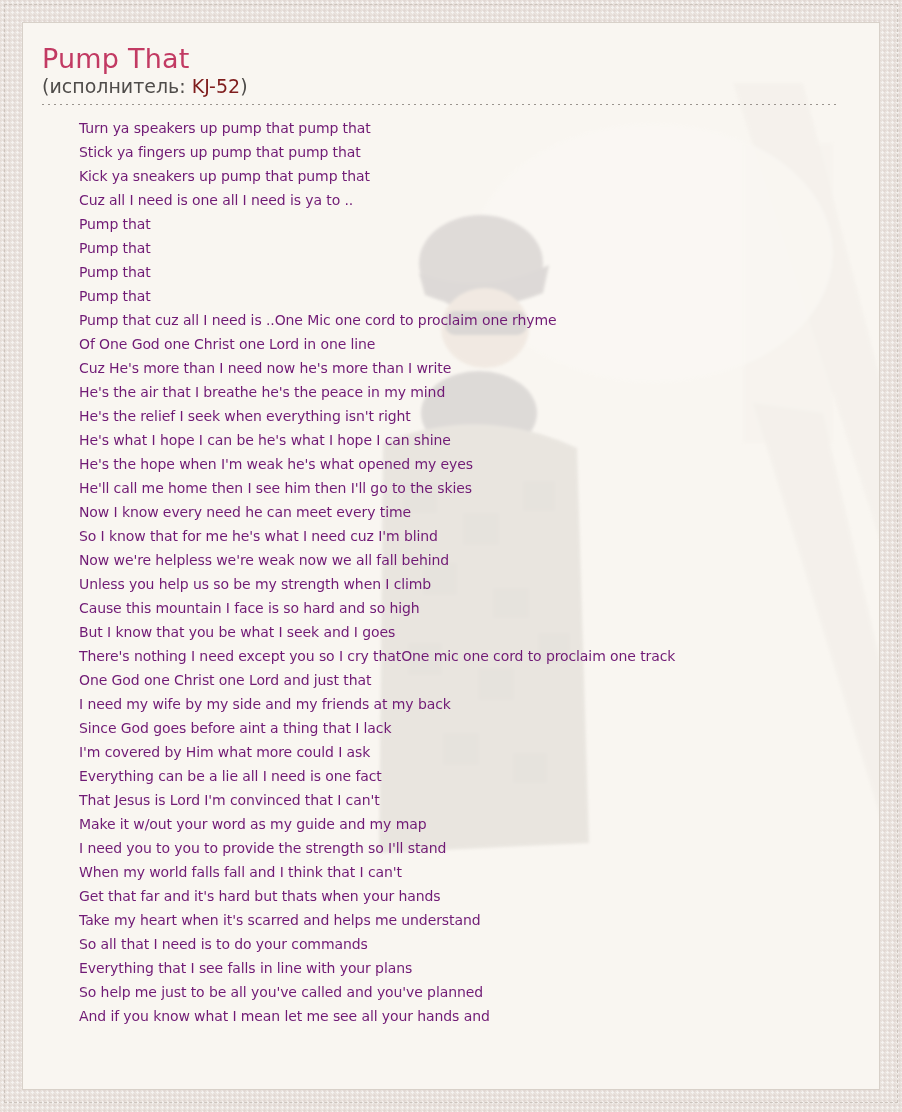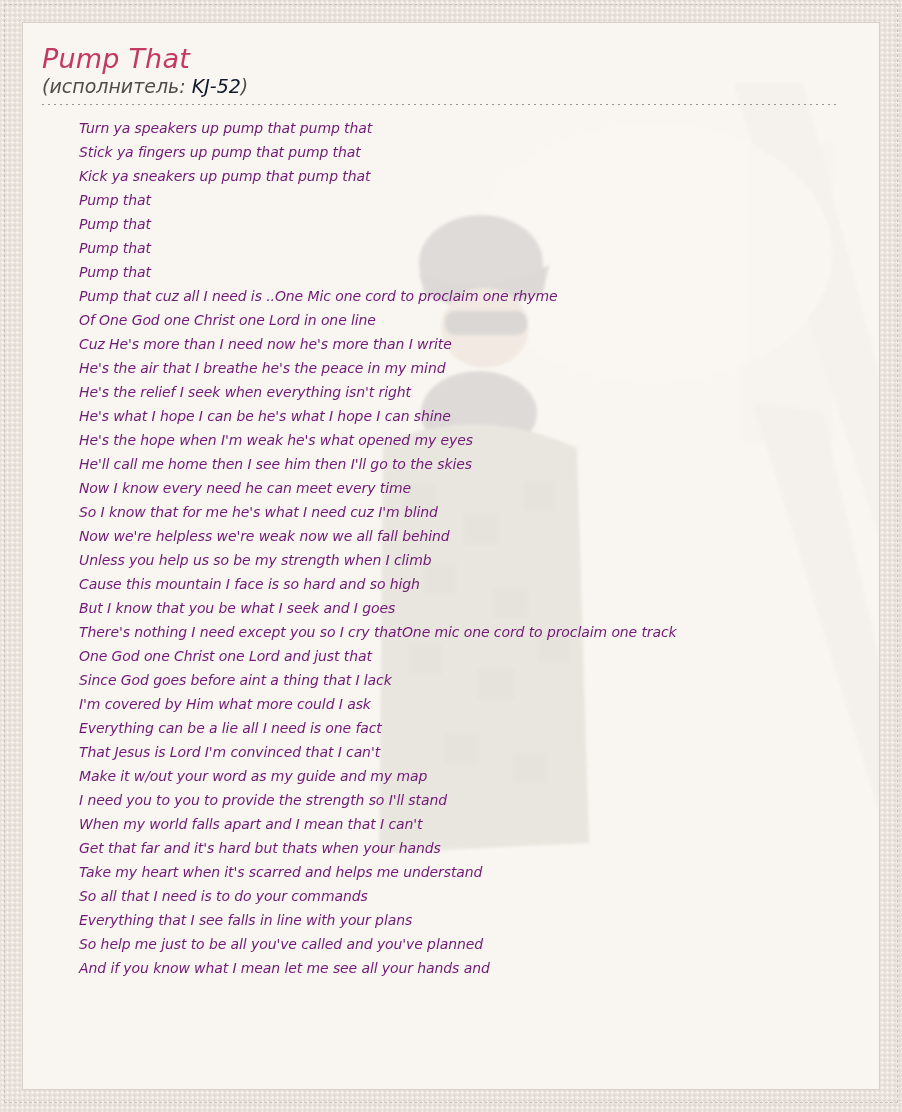--- a/index.html
+++ b/index.html
@@ -38,38 +38,37 @@
     position: absolute;
     left: 330px; top: 60px;
     width: 560px; height: 1010px;
     opacity: 0.14;
     filter: blur(1.5px);
     pointer-events: none;
   }
   .panel-inner {
     position: relative;
     padding: 20px 26px 0 19px;
-    font-style: italic;
   }
   h1.song-title {
     margin: 0 0 2px 0;
     font-size: 27px;
     font-weight: normal;
     letter-spacing: 0.2px;
     color: #c23a63;
     line-height: 1.15;
   }
   .artist-line {
     font-size: 19px;
     color: #4f4c4a;
     line-height: 1.1;
     padding-bottom: 7px;
   }
   .artist-link {
-    color: #0f172a;
+    color: #7f1d1d;
     text-decoration: none;
     cursor: pointer;
   }
   .dotted-separator {
     height: 1px;
     margin-right: 16px;
     background-image: repeating-linear-gradient(to right, #9a948e 0 2px, transparent 2px 6px);
   }
   .lyrics {
     margin-top: 11px;
@@ -122,47 +121,49 @@
     <h1 class="song-title">Pump That</h1>
 
     <div class="artist-line"><span>(исполнитель: </span><a class="artist-link">KJ-52</a><span>)</span></div>
 
     <div class="dotted-separator"></div>
 
     <div class="lyrics">
         <div class="lyric-line">Turn ya speakers up pump that pump that</div>
         <div class="lyric-line">Stick ya fingers up pump that pump that</div>
         <div class="lyric-line">Kick ya sneakers up pump that pump that</div>
+        <div class="lyric-line">Cuz all I need is one all I need is ya to ..</div>
         <div class="lyric-line">Pump that</div>
         <div class="lyric-line">Pump that</div>
         <div class="lyric-line">Pump that</div>
         <div class="lyric-line">Pump that</div>
         <div class="lyric-line">Pump that cuz all I need is ..One Mic one cord to proclaim one rhyme</div>
         <div class="lyric-line">Of One God one Christ one Lord in one line</div>
         <div class="lyric-line">Cuz He's more than I need now he's more than I write</div>
         <div class="lyric-line">He's the air that I breathe he's the peace in my mind</div>
         <div class="lyric-line">He's the relief I seek when everything isn't right</div>
         <div class="lyric-line">He's what I hope I can be he's what I hope I can shine</div>
         <div class="lyric-line">He's the hope when I'm weak he's what opened my eyes</div>
         <div class="lyric-line">He'll call me home then I see him then I'll go to the skies</div>
         <div class="lyric-line">Now I know every need he can meet every time</div>
         <div class="lyric-line">So I know that for me he's what I need cuz I'm blind</div>
         <div class="lyric-line">Now we're helpless we're weak now we all fall behind</div>
         <div class="lyric-line">Unless you help us so be my strength when I climb</div>
         <div class="lyric-line">Cause this mountain I face is so hard and so high</div>
         <div class="lyric-line">But I know that you be what I seek and I goes</div>
         <div class="lyric-line">There's nothing I need except you so I cry thatOne mic one cord to proclaim one track</div>
         <div class="lyric-line">One God one Christ one Lord and just that</div>
+        <div class="lyric-line">I need my wife by my side and my friends at my back</div>
         <div class="lyric-line">Since God goes before aint a thing that I lack</div>
         <div class="lyric-line">I'm covered by Him what more could I ask</div>
         <div class="lyric-line">Everything can be a lie all I need is one fact</div>
         <div class="lyric-line">That Jesus is Lord I'm convinced that I can't</div>
         <div class="lyric-line">Make it w/out your word as my guide and my map</div>
         <div class="lyric-line">I need you to you to provide the strength so I'll stand</div>
-        <div class="lyric-line">When my world falls apart and I mean that I can't</div>
+        <div class="lyric-line">When my world falls fall and I think that I can't</div>
         <div class="lyric-line">Get that far and it's hard but thats when your hands</div>
         <div class="lyric-line">Take my heart when it's scarred and helps me understand</div>
         <div class="lyric-line">So all that I need is to do your commands</div>
         <div class="lyric-line">Everything that I see falls in line with your plans</div>
         <div class="lyric-line">So help me just to be all you've called and you've planned</div>
         <div class="lyric-line">And if you know what I mean let me see all your hands and</div>
       </div>
 
   </div>
 </div>

